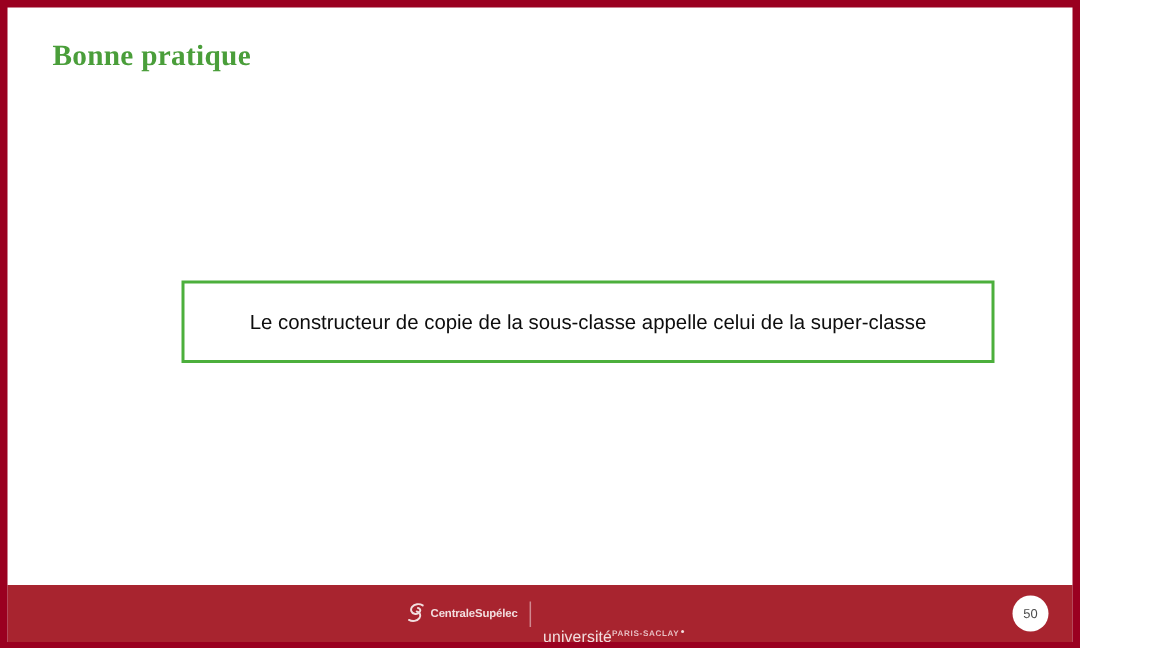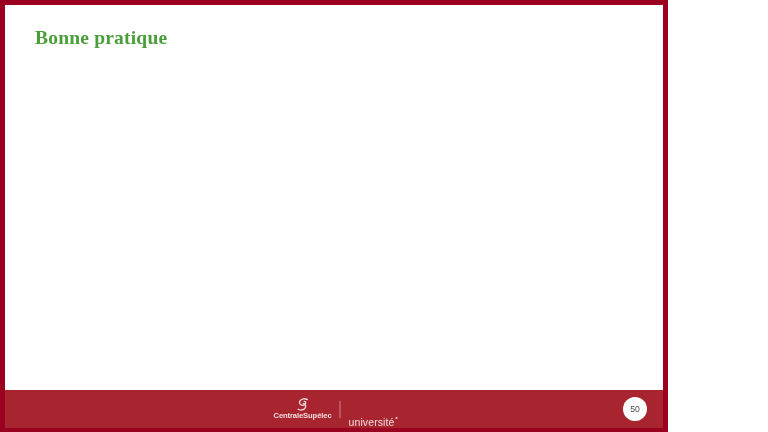--- a/index.html
+++ b/index.html
@@ -7,21 +7,21 @@
     margin: 0;
     padding: 0;
     background: #ffffff;
   }
   body {
     font-family: "Liberation Sans", sans-serif;
   }
 
   .slide {
     position: relative;
-    width: 668px;
+    width: 720px;
     height: 432px;
     overflow: hidden;
     background: #ffffff;
     box-sizing: border-box;
   }
 
   
   .frame-top,
   .frame-bottom,
   .frame-left,
@@ -103,21 +103,20 @@
     transform: translateX(-50%);
     height: 38px;
     display: flex;
     align-items: center;
     justify-content: center;
     gap: 6px;
   }
 
   .cs-block {
     display: flex;
-    flex-direction: column;
     align-items: center;
     justify-content: center;
     line-height: 1;
   }
   .cs-mark {
     display: block;
     width: 20px;
     height: 13px;
     margin-bottom: 1px;
   }
@@ -133,21 +132,20 @@
   .logo-divider {
     width: 1px;
     height: 17px;
     background: #D79AA0;
     opacity: 0.85;
     margin: 0 2px;
   }
 
   .ups-block {
     display: flex;
-    flex-direction: column;
     align-items: flex-start;
     justify-content: center;
     line-height: 1;
     position: relative;
     margin-top: 32px;
   }
   .ups-univ {
     font-family: "Liberation Sans", sans-serif;
     font-size: 10.5px;
     color: #F2DEDF;
@@ -201,20 +199,23 @@
 
   <div class="frame-top"></div>
   <div class="frame-bottom"></div>
   <div class="frame-left"></div>
   <div class="frame-right"></div>
 
   <div class="canvas"></div>
 
   <div class="slide-title">Bonne pratique</div>
 
+  <div class="statement-box">
+    <span class="statement-text">Le constructeur de copie de la sous-classe appelle celui de la super-classe</span>
+  </div>
 
   <div class="footer">
 
     <div class="footer-logo">
 
       <div class="cs-block">
         <svg class="cs-mark" viewBox="0 0 40 26">
           <path d="M29.5 3.2 C25 0.4 18.5 1.2 15.4 5.2 C12.6 8.8 14.3 13.4 18.6 14.4 C22.1 15.2 25.3 13.6 26.1 10.8 C26.7 8.6 25.4 6.7 23.2 6.6" fill="none" stroke="#F2DEDF" stroke-width="2.6" stroke-linecap="round"></path>
           <path d="M11.2 22.6 C15.8 25.2 22.2 24.2 25.1 20.2 C27.7 16.6 25.8 12.1 21.5 11.3" fill="none" stroke="#F2DEDF" stroke-width="2.6" stroke-linecap="round"></path>
         </svg>

